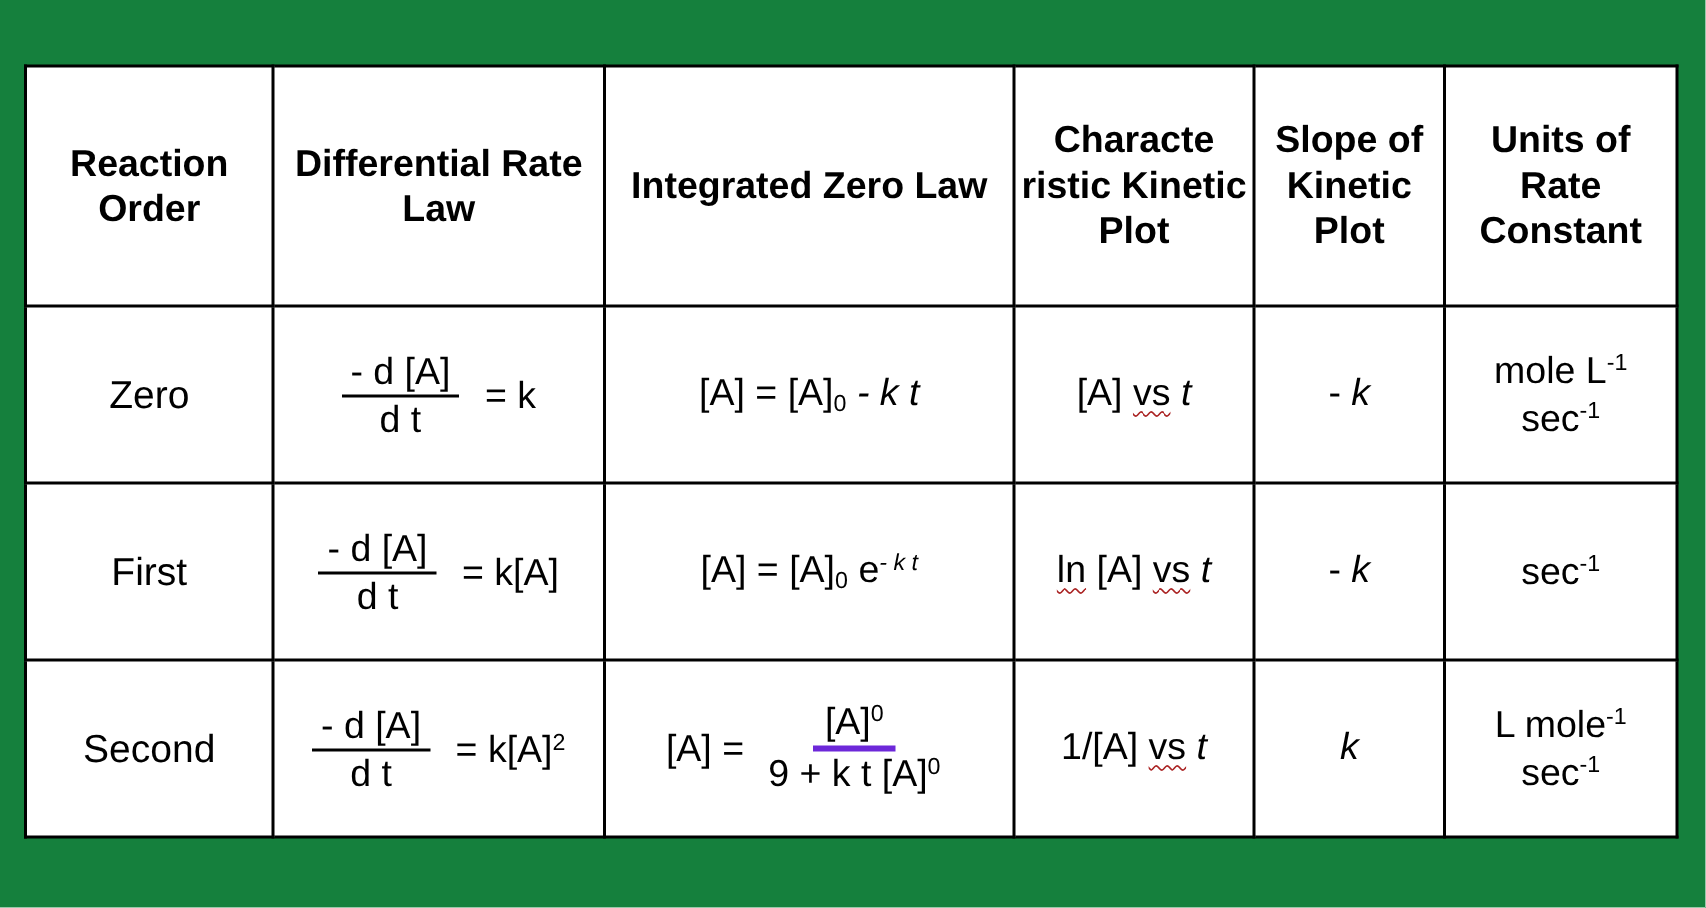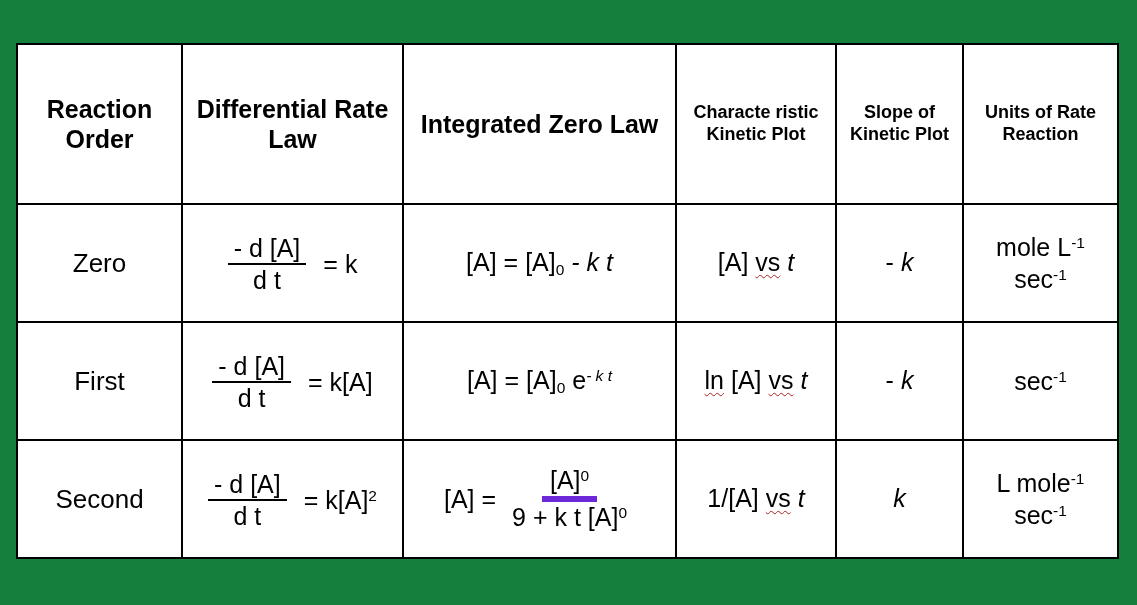--- a/index.html
+++ b/index.html
@@ -50,21 +50,21 @@
   
   tr.head-row { height: 160px; }
   th.hdr {
     font-weight: bold;
     font-size: 25px;
     line-height: 1.22;
     text-align: left;
     padding: 0 10px;
     vertical-align: middle;
   }
-  th.hdr-narrow { font-size: 18px; }
+  th.hdr-narrow { font-size: 25px; }
 
   
   tr.body-row { height: 118px; }
   td.cell {
     font-size: 25px;
     line-height: 1.25;
   }
   td.cell-order { font-size: 26px; }
 
   
@@ -104,21 +104,21 @@
     line-height: 1;
   }
   .cfrac {
     display: inline-flex;
     flex-direction: column;
     align-items: center;
     line-height: 1.1;
   }
   .cfrac .num {
     padding: 0 8px 1px 8px;
-    border-bottom: 6px solid #6d28d9;
+    border-bottom: 4px solid #6d28d9;
     white-space: nowrap;
   }
   .cfrac .den {
     padding: 2px 8px 0 8px;
     white-space: nowrap;
   }
 
   .ital { font-style: italic; }
   sub, sup { font-size: 0.62em; line-height: 0; }
   sub { vertical-align: -0.28em; }
@@ -155,21 +155,21 @@
       <col class="c-units">
     </colgroup>
 
     <thead>
       <tr class="head-row">
         <th class="hdr">Reaction Order</th>
         <th class="hdr">Differential Rate Law</th>
         <th class="hdr">Integrated Zero Law</th>
         <th class="hdr hdr-narrow">Characte ristic Kinetic Plot</th>
         <th class="hdr hdr-narrow">Slope of Kinetic Plot</th>
-        <th class="hdr hdr-narrow">Units of Rate Reaction</th>
+        <th class="hdr hdr-narrow">Units of Rate Constant</th>
       </tr>
     </thead>
 
     <tbody>
 
       <tr class="body-row">
         <td class="cell cell-order">Zero</td>
 
         <td class="cell">
           <span class="diff-expr">

